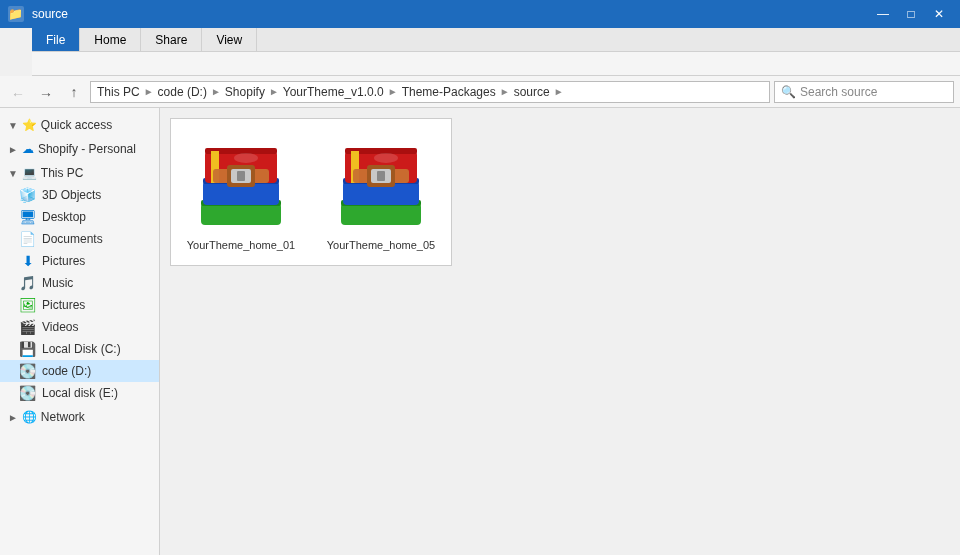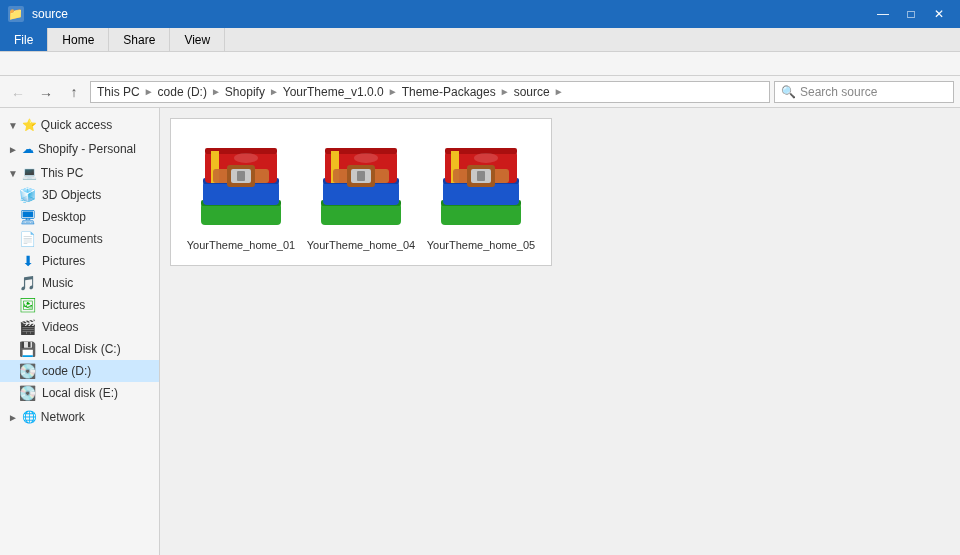--- a/index.html
+++ b/index.html
@@ -31,20 +31,21 @@
       font-size: 12px;
       cursor: pointer;
       display: flex; align-items: center; justify-content: center;
     }
 
     
     .ribbon {
       background: #f5f5f5;
       border-bottom: 1px solid #d0d0d0;
       height: 48px;
+      margin-left: 32px;
     }
     .ribbon-tabs {
       display: flex;
       height: 24px;
       border-bottom: 1px solid #d0d0d0;
       background: #e8e8e8;
     }
     .ribbon-tab {
       padding: 4px 14px;
       font-size: 12px;
@@ -159,20 +160,21 @@
       padding: 10px;
       overflow: auto;
     }
 
     
     .file-panel {
       background: white;
       border: 1px solid #ccc;
       padding: 10px;
       display: inline-flex;
+      gap: 20px;
       flex-wrap: nowrap;
     }
 
     
     .file-item {
       display: flex;
       flex-direction: column;
       align-items: center;
       width: 120px;
       cursor: pointer;
@@ -334,37 +336,20 @@
           <rect x="40" y="36" width="20" height="14" rx="2" fill="#c8c8c8"></rect>
           <rect x="46" y="38" width="8" height="10" rx="1" fill="#888"></rect>
 
           <ellipse cx="55" cy="25" rx="12" ry="5" fill="rgba(255,255,255,0.15)"></ellipse>
         </svg>
         <span class="file-name">YourTheme_home_01</span>
       </div>
 
 
 
-      <div class="file-item">
-        <svg class="rar-icon" viewBox="0 0 100 100">
-          <rect x="10" y="70" width="80" height="22" rx="4" fill="#2ea82e"></rect>
-          <rect x="10" y="67" width="80" height="6" rx="2" fill="#1a8a1a"></rect>
-          <rect x="12" y="48" width="76" height="24" rx="4" fill="#1a56cc"></rect>
-          <rect x="12" y="45" width="76" height="6" rx="2" fill="#1040aa"></rect>
-          <rect x="14" y="18" width="72" height="32" rx="4" fill="#cc1a1a"></rect>
-          <rect x="14" y="15" width="72" height="6" rx="2" fill="#aa0f0f"></rect>
-          <rect x="20" y="18" width="8" height="32" fill="#f0c020"></rect>
-          <rect x="22" y="36" width="56" height="14" rx="3" fill="#c87030" opacity="0.95"></rect>
-          <rect x="36" y="32" width="28" height="22" rx="3" fill="#a05820"></rect>
-          <rect x="40" y="36" width="20" height="14" rx="2" fill="#c8c8c8"></rect>
-          <rect x="46" y="38" width="8" height="10" rx="1" fill="#888"></rect>
-          <ellipse cx="55" cy="25" rx="12" ry="5" fill="rgba(255,255,255,0.15)"></ellipse>
-        </svg>
-        <span class="file-name">YourTheme_home_04</span>
-      </div>
 
       <div class="file-item">
         <svg class="rar-icon" viewBox="0 0 100 100">
           <rect x="10" y="70" width="80" height="22" rx="4" fill="#2ea82e"></rect>
           <rect x="10" y="67" width="80" height="6" rx="2" fill="#1a8a1a"></rect>
           <rect x="12" y="48" width="76" height="24" rx="4" fill="#1a56cc"></rect>
           <rect x="12" y="45" width="76" height="6" rx="2" fill="#1040aa"></rect>
           <rect x="14" y="18" width="72" height="32" rx="4" fill="#cc1a1a"></rect>
           <rect x="14" y="15" width="72" height="6" rx="2" fill="#aa0f0f"></rect>
           <rect x="20" y="18" width="8" height="32" fill="#f0c020"></rect>

